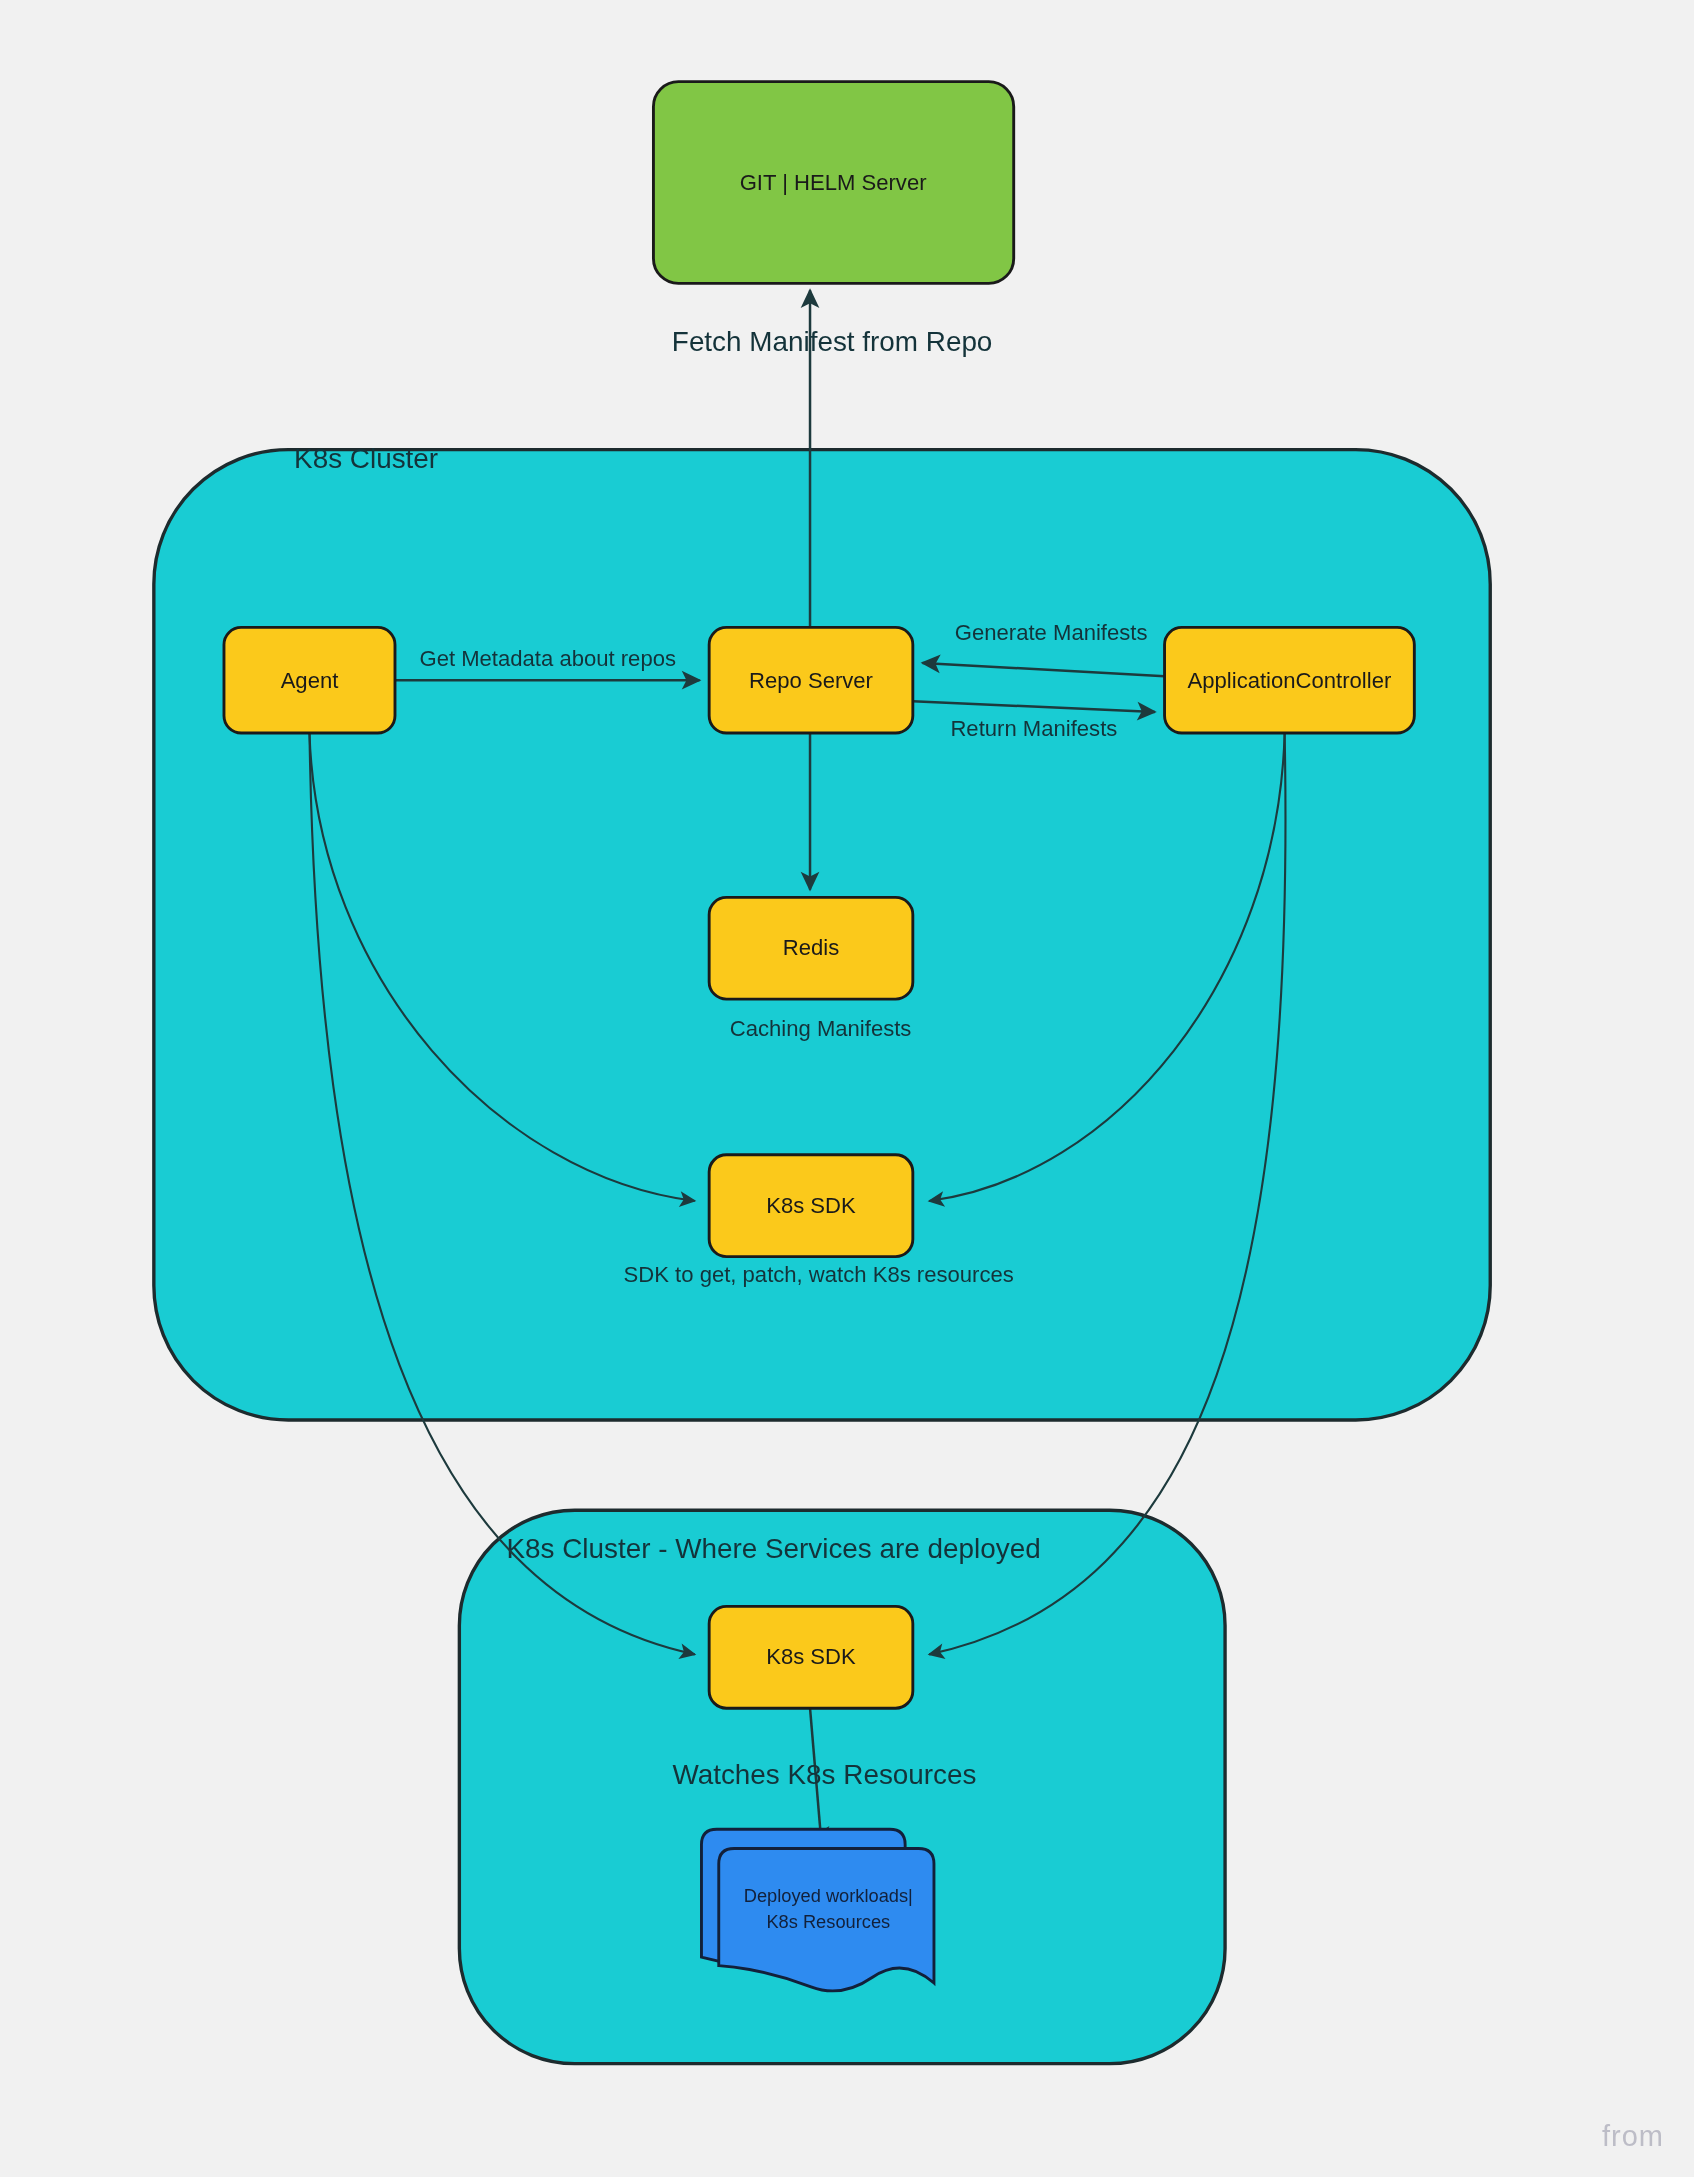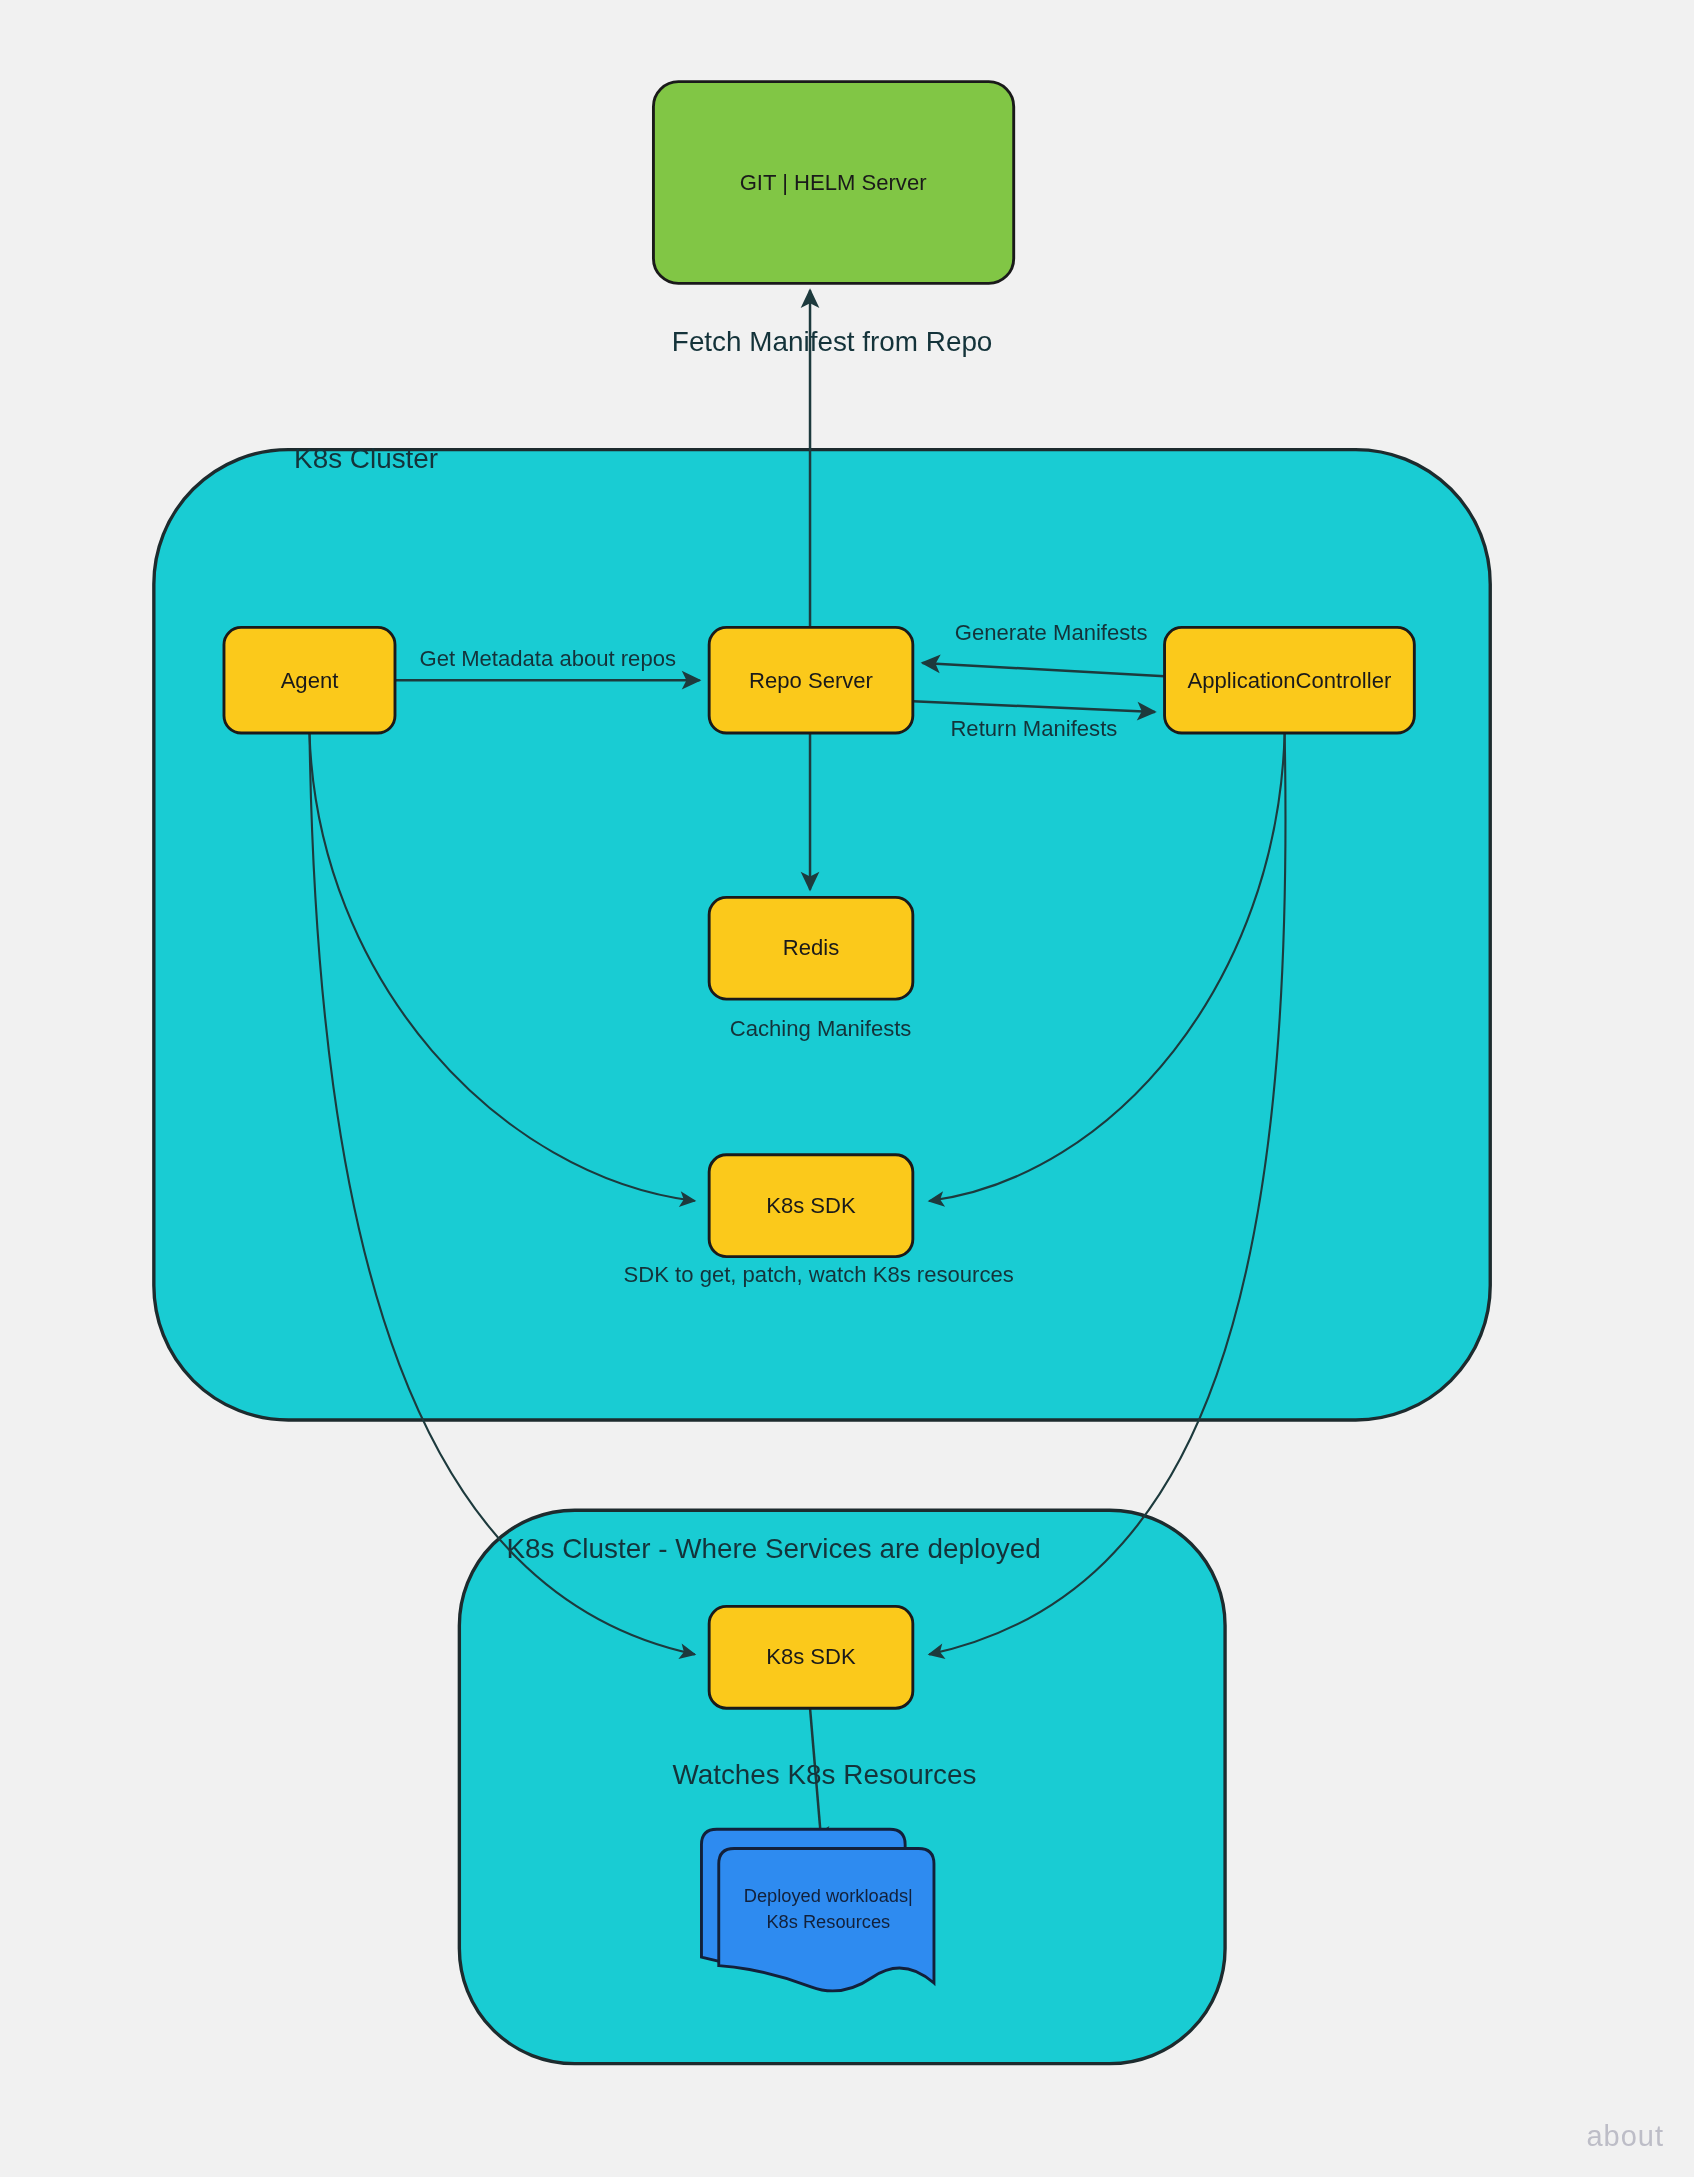--- a/index.html
+++ b/index.html
@@ -209,16 +209,16 @@
     <text class="edge-label" x="1076" y="760">Return Manifests</text>
 
     <text class="edge-label-lg" x="858" y="1849">Watches K8s Resources</text>
 
     <text class="edge-label" x="854" y="1072">Caching Manifests</text>
 
     <text class="edge-label" x="852" y="1328">SDK to get, patch, watch K8s resources</text>
 
   </svg>
 
-  <div class="watermark">about</div>
+  <div class="watermark">from</div>
 
 </div>
 
 
 </body></html>

